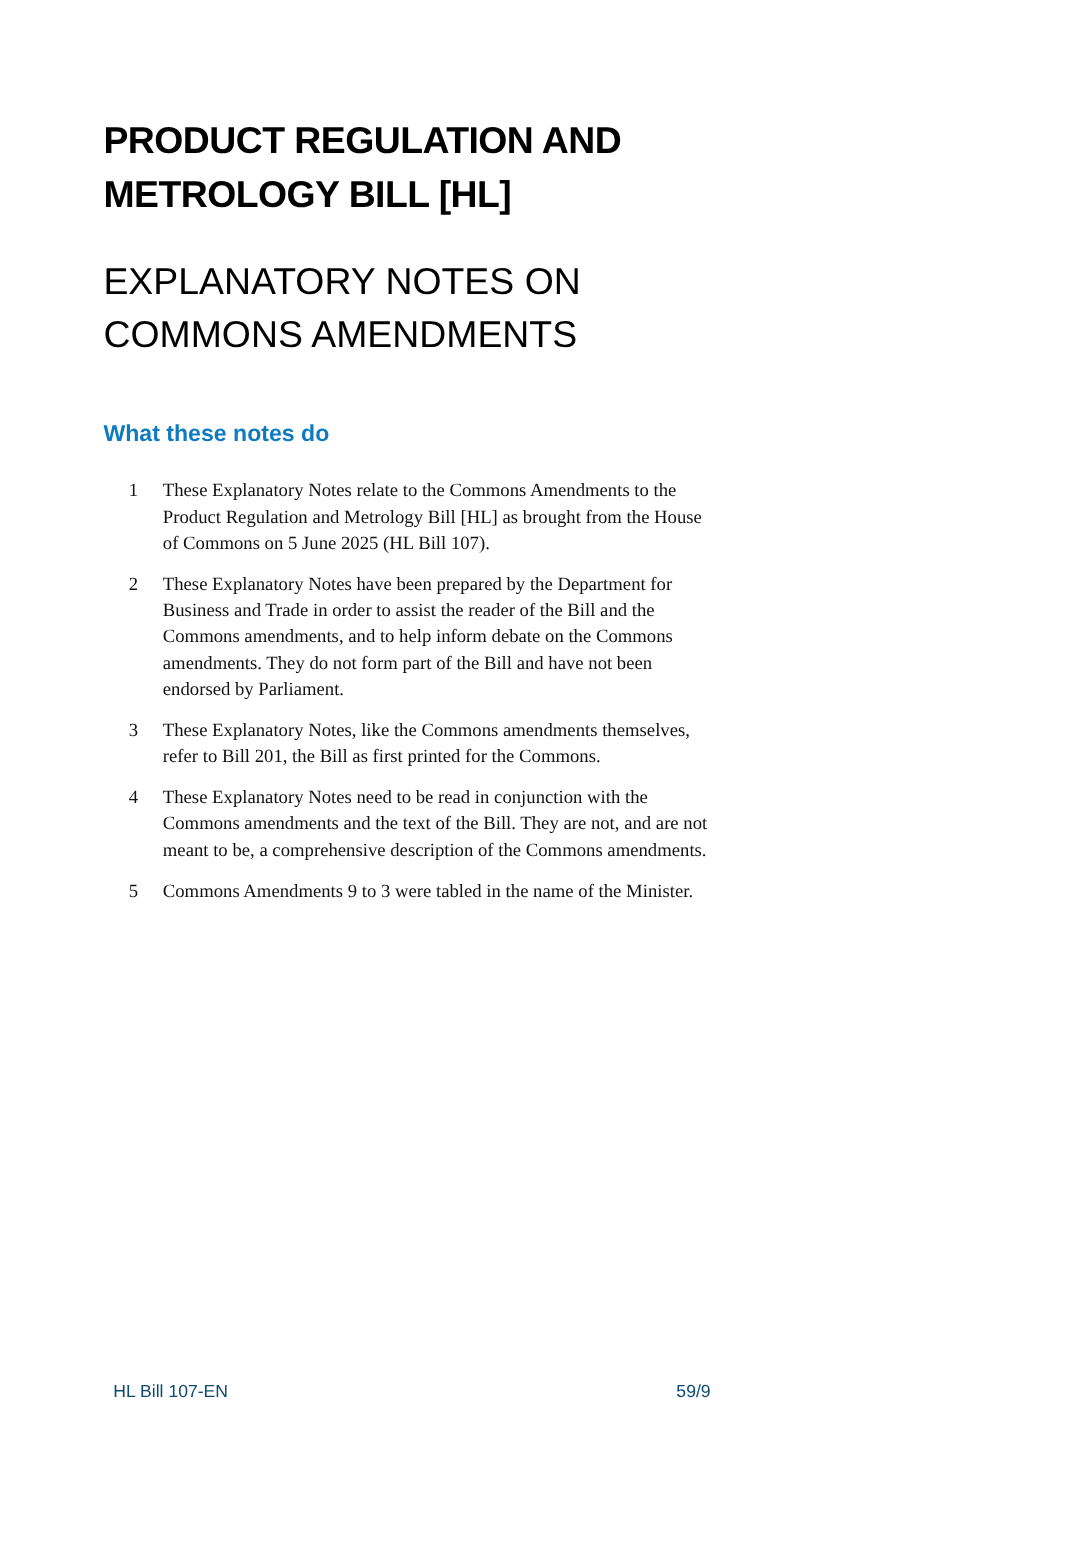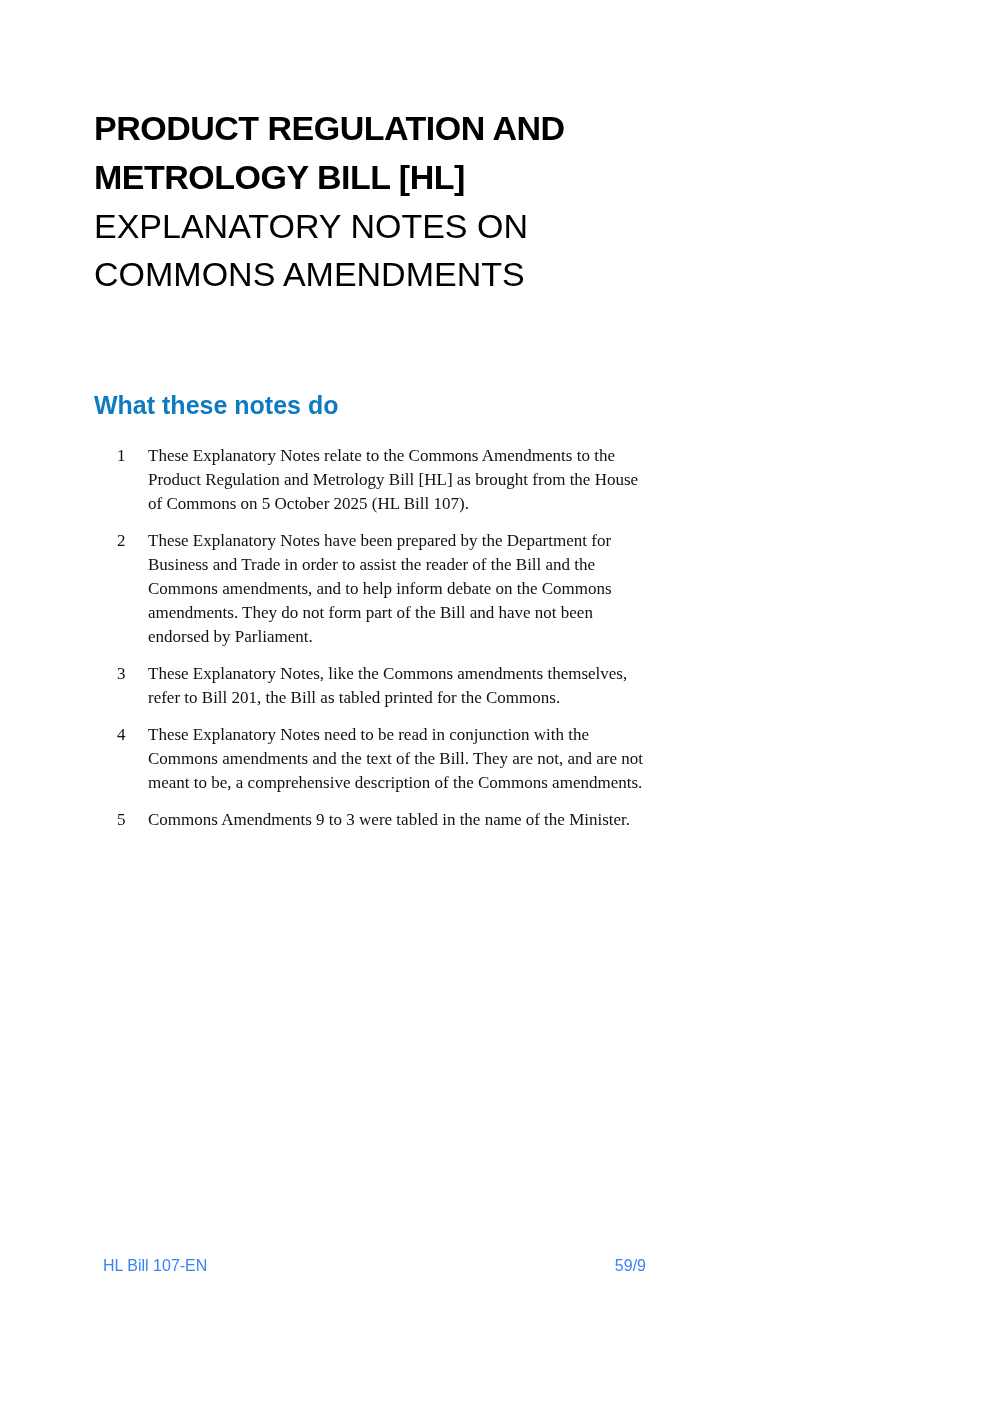--- a/index.html
+++ b/index.html
@@ -26,33 +26,33 @@
   .doc-title {
     margin-top: 104px;
     font-family: "Liberation Sans", sans-serif;
     font-weight: bold;
     font-size: 34px;
     line-height: 49px;
     letter-spacing: -0.5px;
     color: #000000;
   }
   .doc-subtitle {
-    margin-top: 0;
+    margin-top: 30px;
     font-family: "Liberation Sans", sans-serif;
     font-weight: normal;
     font-size: 34px;
     line-height: 48px;
     letter-spacing: 0;
     color: #000000;
   }
   .section-heading {
-    margin-top: 92px;
+    margin-top: 52px;
     font-family: "Liberation Sans", sans-serif;
     font-weight: bold;
-    font-size: 25px;
+    font-size: 21px;
     line-height: 30px;
     color: var(--accent);
   }
   .paragraphs {
     margin-top: 24px;
     list-style: none;
   }
   .para {
     display: flex;
     margin-left: 23px;          
@@ -68,47 +68,47 @@
   }
   .page-footer {
     position: absolute;
     top: 1257px;
     left: 103px;
     right: 143px;
     display: flex;
     justify-content: space-between;
     font-family: "Liberation Sans", sans-serif;
     font-size: 16px;
-    color: #3b82f6;
+    color: #0c4a6e;
   }
 </style>
 </head>
 <body>
 
 <div class="page">
   <div class="content">
 
     <h1 class="doc-title">PRODUCT REGULATION AND METROLOGY BILL [HL]</h1>
 
     <h2 class="doc-subtitle">EXPLANATORY NOTES ON COMMONS AMENDMENTS</h2>
 
     <h3 class="section-heading">What these notes do</h3>
 
     <ol class="paragraphs">
       <li class="para">
         <span class="para-number">1</span>
-        <span class="para-text">These Explanatory Notes relate to the Commons Amendments to the Product Regulation and Metrology Bill [HL] as brought from the House of Commons on 5 October 2025 (HL Bill 107).</span>
+        <span class="para-text">These Explanatory Notes relate to the Commons Amendments to the Product Regulation and Metrology Bill [HL] as brought from the House of Commons on 5 June 2025 (HL Bill 107).</span>
       </li>
       <li class="para">
         <span class="para-number">2</span>
         <span class="para-text">These Explanatory Notes have been prepared by the Department for Business and Trade in order to assist the reader of the Bill and the Commons amendments, and to help inform debate on the Commons amendments. They do not form part of the Bill and have not been endorsed by Parliament.</span>
       </li>
       <li class="para">
         <span class="para-number">3</span>
-        <span class="para-text">These Explanatory Notes, like the Commons amendments themselves, refer to Bill 201, the Bill as tabled printed for the Commons.</span>
+        <span class="para-text">These Explanatory Notes, like the Commons amendments themselves, refer to Bill 201, the Bill as first printed for the Commons.</span>
       </li>
       <li class="para">
         <span class="para-number">4</span>
         <span class="para-text">These Explanatory Notes need to be read in conjunction with the Commons amendments and the text of the Bill. They are not, and are not meant to be, a comprehensive description of the Commons amendments.</span>
       </li>
       <li class="para">
         <span class="para-number">5</span>
         <span class="para-text">Commons Amendments 9 to 3 were tabled in the name of the Minister.</span>
       </li>
     </ol>

